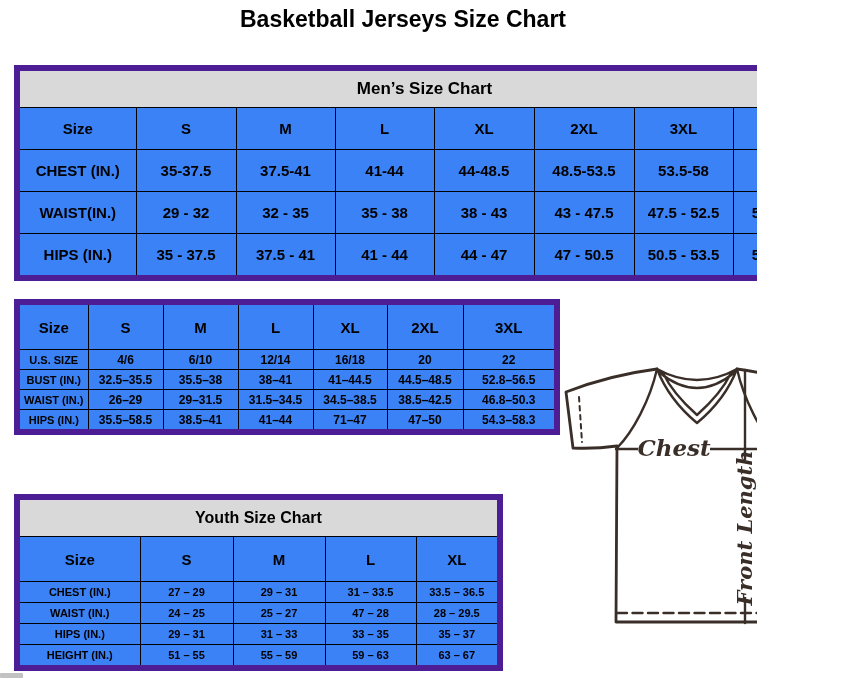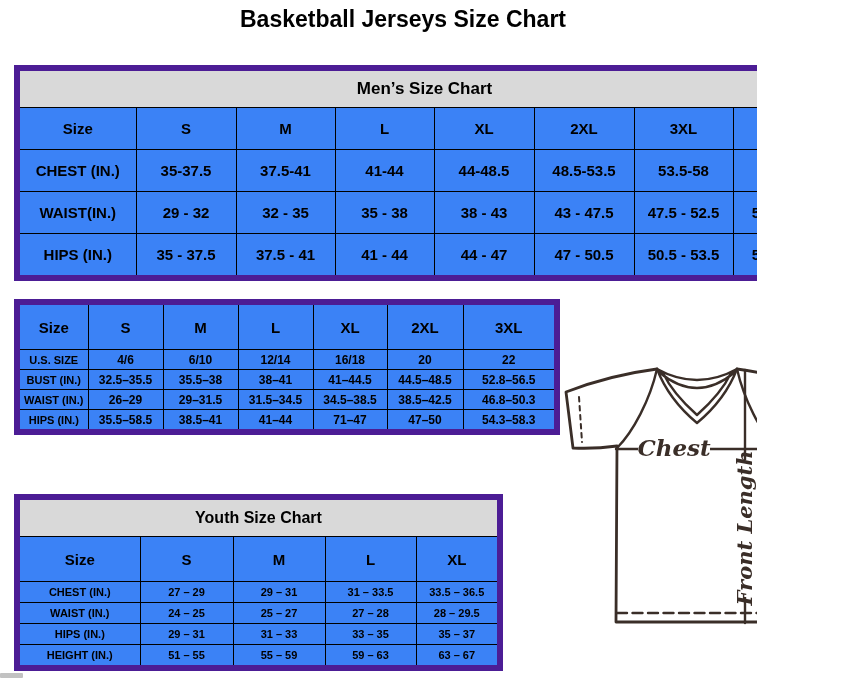--- a/index.html
+++ b/index.html
@@ -202,21 +202,21 @@
           <td class="rowlabel">CHEST (IN.)</td>
           <td>27 – 29</td>
           <td>29 – 31</td>
           <td>31 – 33.5</td>
           <td>33.5 – 36.5</td>
         </tr>
         <tr>
           <td class="rowlabel">WAIST (IN.)</td>
           <td>24 – 25</td>
           <td>25 – 27</td>
-          <td>27 – 28</td>
+          <td>47 – 28</td>
           <td>28 – 29.5</td>
         </tr>
         <tr>
           <td class="rowlabel">HIPS (IN.)</td>
           <td>29 – 31</td>
           <td>31 – 33</td>
           <td>33 – 35</td>
           <td>35 – 37</td>
         </tr>
         <tr>

